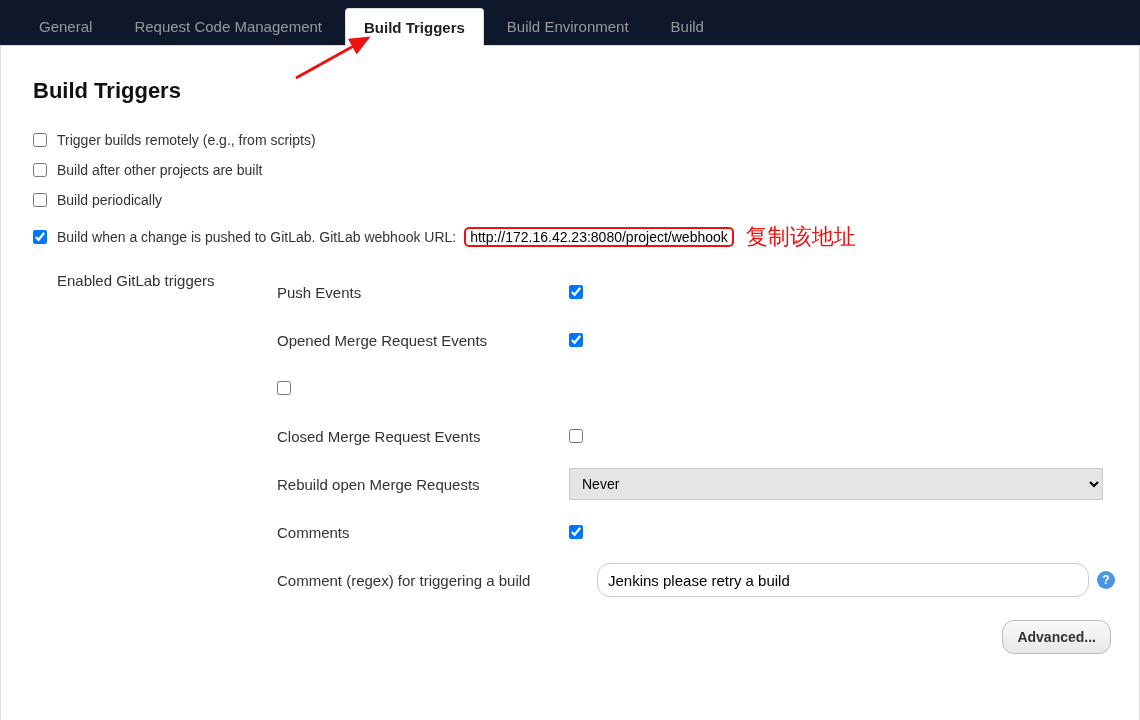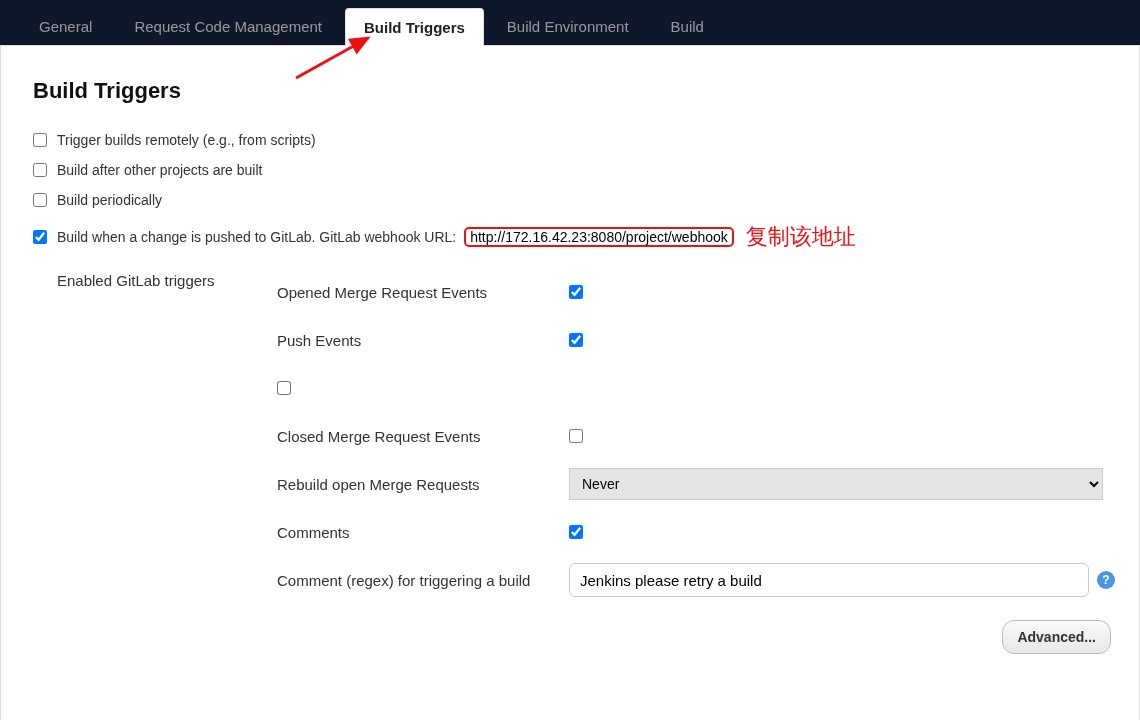--- a/index.html
+++ b/index.html
@@ -118,22 +118,23 @@
       font-size: 14px;
       border: 1px solid #ccc;
       background: #e5e5e5;
       height: 32px;
     }
     input.full-text {
       width: 100%;
       padding: 6px 10px;
       font-size: 15px;
       border: 1px solid #ccc;
-      border-radius: 6px;
+      border-radius: 13px;
       height: 34px;
+      margin-left: 28px;
     }
     .help-icon {
       width: 18px; height: 18px;
       border-radius: 50%;
       background: #4b96e3;
       color: #fff;
       font-weight: bold;
       font-size: 12px;
       display: inline-flex;
       align-items: center;
@@ -202,28 +203,28 @@
       <span>Build when a change is pushed to GitLab. GitLab webhook URL: </span><span class="webhook-url">http://172.16.42.23:8080/project/webhook</span>
     </span>
     <span class="annotation">复制该地址</span>
   </div>
 
   <div class="sub-group">
     <div class="sub-group-label">Enabled GitLab triggers</div>
     <div class="sub-options">
 
       <div class="sub-row">
+        <div class="sub-row-label">Push Events</div>
+        <div class="sub-row-control">
+            <input type="checkbox" checked="" style="">
+          </div>
+      </div>
+
+      <div class="sub-row">
         <div class="sub-row-label">Opened Merge Request Events</div>
-        <div class="sub-row-control">
-            <input type="checkbox" checked="" style="">
-          </div>
-      </div>
-
-      <div class="sub-row">
-        <div class="sub-row-label">Push Events</div>
         <div class="sub-row-control">
             <input type="checkbox" checked="" style="">
           </div>
       </div>
 
       <div class="sub-row">
         <div class="sub-row-control">
             <input type="checkbox" style="">
           </div>
       </div>

